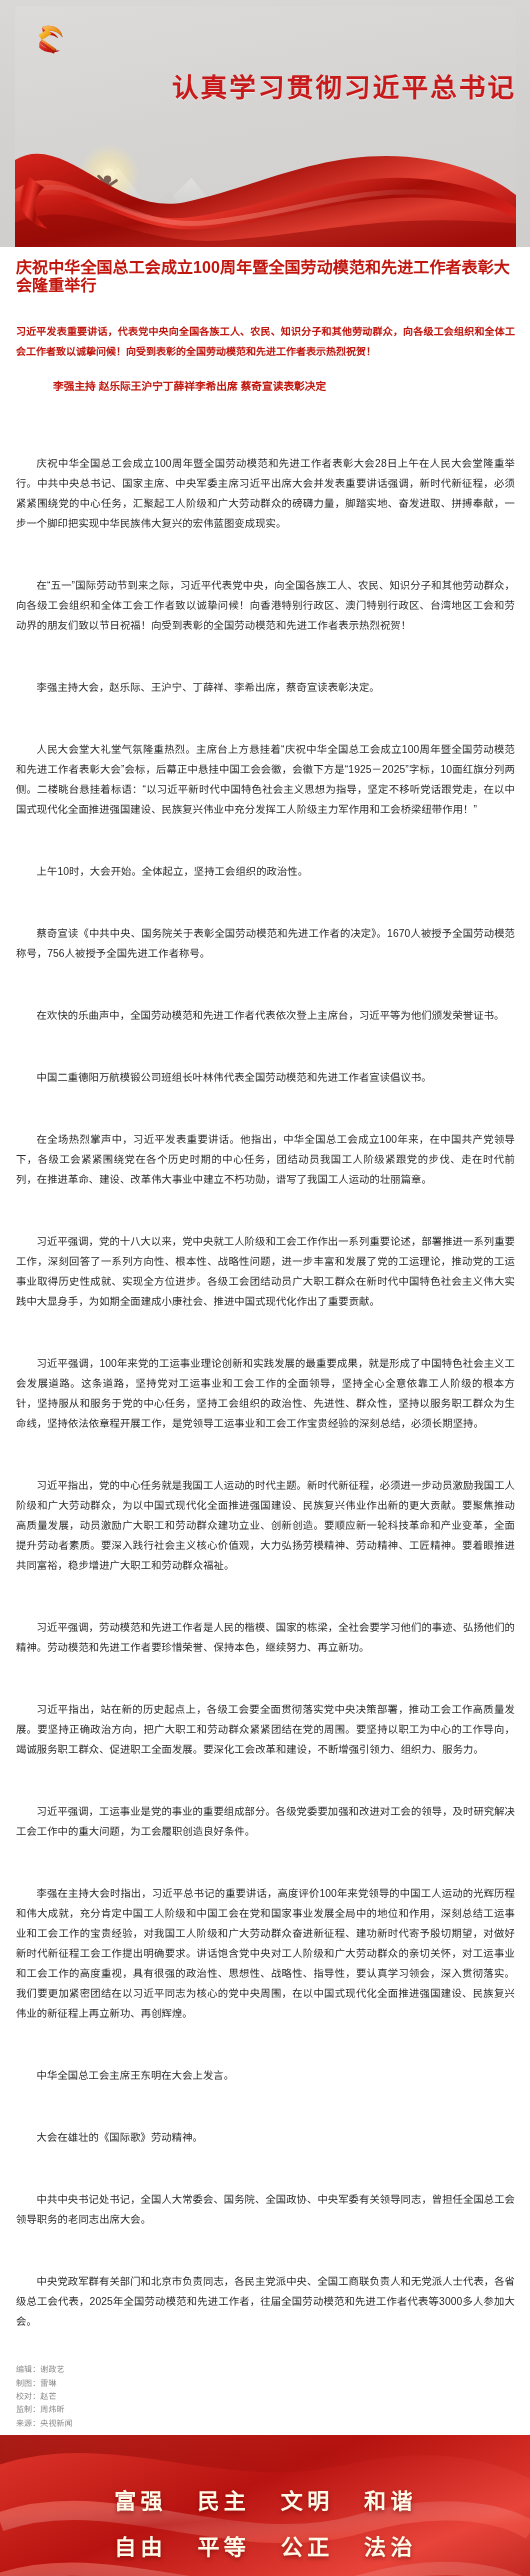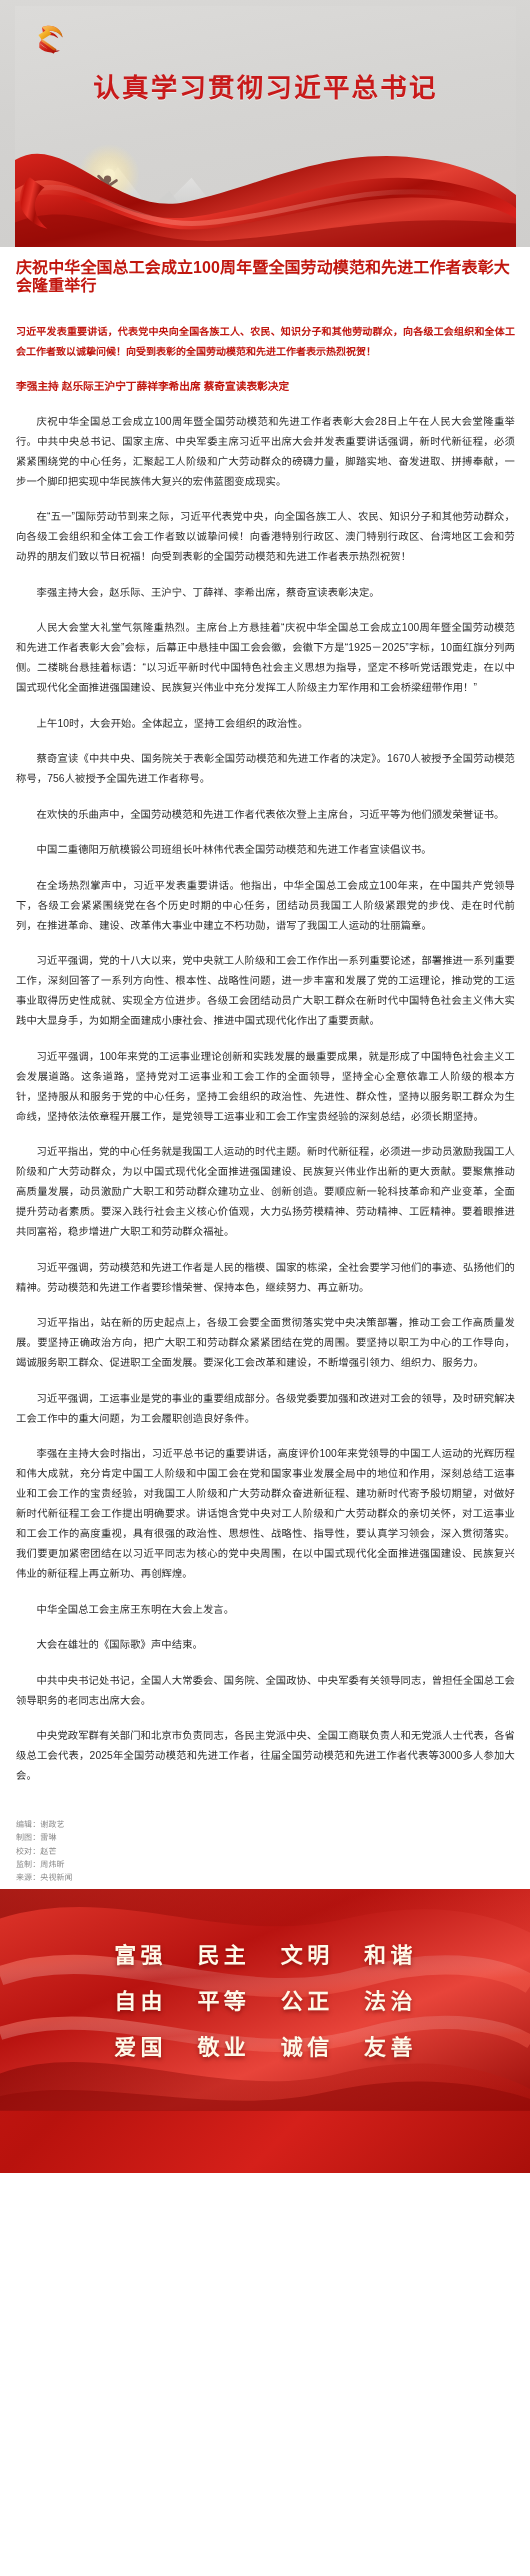--- a/index.html
+++ b/index.html
@@ -28,21 +28,21 @@
   
   .emblem {
     position:absolute;
     left:14.7px; top:10.3px;
     width:43px; height:43px;
     z-index:6;
   }
   .hero-title {
     position:absolute;
     left:0; right:0; top:63px;
-    text-align:center;
+    text-align:right;
     z-index:5;
   }
   .hero-title .ht-line {
     display:block;
     font-family:"Liberation Serif","DejaVu Serif",serif;
     font-weight:bold;
     font-size:26.5px;
     line-height:38px;
     letter-spacing:2.2px;
     color:#c81a1a;
@@ -86,35 +86,37 @@
     text-align:justify;
   }
   .red-names {
     margin-top:14.7px;
     margin-bottom:2.9px;
     font-family:"Liberation Sans","DejaVu Sans",sans-serif;
     font-weight:bold;
     font-size:10.7px;
     line-height:19px;
     color:#c1170f;
+    margin-left:37px;
   }
 
   
   .article {
     padding:8.8px 16px 0 16px;
   }
   .para {
     font-family:"Liberation Sans","DejaVu Sans",sans-serif;
     font-size:10.3px;
     line-height:20px;
     color:#2b2b2b;
     text-align:justify;
     text-indent:2em;
     margin-bottom:15.5px;
     letter-spacing:0.1px;
+    margin-top:42px;
   }
 
   
   .credits {
     padding:16px 16px 5px 16px;
   }
   .credits .cline {
     font-size:8px;
     line-height:13.3px;
     color:#8a8a8a;
@@ -258,21 +260,21 @@
   <p class="para">中国二重德阳万航模锻公司班组长叶林伟代表全国劳动模范和先进工作者宣读倡议书。</p>
   <p class="para">在全场热烈掌声中，习近平发表重要讲话。他指出，中华全国总工会成立100年来，在中国共产党领导下，各级工会紧紧围绕党在各个历史时期的中心任务，团结动员我国工人阶级紧跟党的步伐、走在时代前列，在推进革命、建设、改革伟大事业中建立不朽功勋，谱写了我国工人运动的壮丽篇章。</p>
   <p class="para">习近平强调，党的十八大以来，党中央就工人阶级和工会工作作出一系列重要论述，部署推进一系列重要工作，深刻回答了一系列方向性、根本性、战略性问题，进一步丰富和发展了党的工运理论，推动党的工运事业取得历史性成就、实现全方位进步。各级工会团结动员广大职工群众在新时代中国特色社会主义伟大实践中大显身手，为如期全面建成小康社会、推进中国式现代化作出了重要贡献。</p>
   <p class="para">习近平强调，100年来党的工运事业理论创新和实践发展的最重要成果，就是形成了中国特色社会主义工会发展道路。这条道路，坚持党对工运事业和工会工作的全面领导，坚持全心全意依靠工人阶级的根本方针，坚持服从和服务于党的中心任务，坚持工会组织的政治性、先进性、群众性，坚持以服务职工群众为生命线，坚持依法依章程开展工作，是党领导工运事业和工会工作宝贵经验的深刻总结，必须长期坚持。</p>
   <p class="para">习近平指出，党的中心任务就是我国工人运动的时代主题。新时代新征程，必须进一步动员激励我国工人阶级和广大劳动群众，为以中国式现代化全面推进强国建设、民族复兴伟业作出新的更大贡献。要聚焦推动高质量发展，动员激励广大职工和劳动群众建功立业、创新创造。要顺应新一轮科技革命和产业变革，全面提升劳动者素质。要深入践行社会主义核心价值观，大力弘扬劳模精神、劳动精神、工匠精神。要着眼推进共同富裕，稳步增进广大职工和劳动群众福祉。</p>
   <p class="para">习近平强调，劳动模范和先进工作者是人民的楷模、国家的栋梁，全社会要学习他们的事迹、弘扬他们的精神。劳动模范和先进工作者要珍惜荣誉、保持本色，继续努力、再立新功。</p>
   <p class="para">习近平指出，站在新的历史起点上，各级工会要全面贯彻落实党中央决策部署，推动工会工作高质量发展。要坚持正确政治方向，把广大职工和劳动群众紧紧团结在党的周围。要坚持以职工为中心的工作导向，竭诚服务职工群众、促进职工全面发展。要深化工会改革和建设，不断增强引领力、组织力、服务力。</p>
   <p class="para">习近平强调，工运事业是党的事业的重要组成部分。各级党委要加强和改进对工会的领导，及时研究解决工会工作中的重大问题，为工会履职创造良好条件。</p>
   <p class="para">李强在主持大会时指出，习近平总书记的重要讲话，高度评价100年来党领导的中国工人运动的光辉历程和伟大成就，充分肯定中国工人阶级和中国工会在党和国家事业发展全局中的地位和作用，深刻总结工运事业和工会工作的宝贵经验，对我国工人阶级和广大劳动群众奋进新征程、建功新时代寄予殷切期望，对做好新时代新征程工会工作提出明确要求。讲话饱含党中央对工人阶级和广大劳动群众的亲切关怀，对工运事业和工会工作的高度重视，具有很强的政治性、思想性、战略性、指导性，要认真学习领会，深入贯彻落实。我们要更加紧密团结在以习近平同志为核心的党中央周围，在以中国式现代化全面推进强国建设、民族复兴伟业的新征程上再立新功、再创辉煌。</p>
   <p class="para">中华全国总工会主席王东明在大会上发言。</p>
-  <p class="para">大会在雄壮的《国际歌》声中结束。</p>
+  <p class="para">大会在雄壮的《国际歌》劳动精神。</p>
   <p class="para">中共中央书记处书记，全国人大常委会、国务院、全国政协、中央军委有关领导同志，曾担任全国总工会领导职务的老同志出席大会。</p>
   <p class="para">中央党政军群有关部门和北京市负责同志，各民主党派中央、全国工商联负责人和无党派人士代表，各省级总工会代表，2025年全国劳动模范和先进工作者，往届全国劳动模范和先进工作者代表等3000多人参加大会。</p>
 </div>
 
 <div class="credits">
   <div class="cline">编辑：谢政艺</div>
   <div class="cline">制图：雷琳</div>
   <div class="cline">校对：赵芒</div>
   <div class="cline">监制：周炜昕</div>
   <div class="cline">来源：央视新闻</div>

